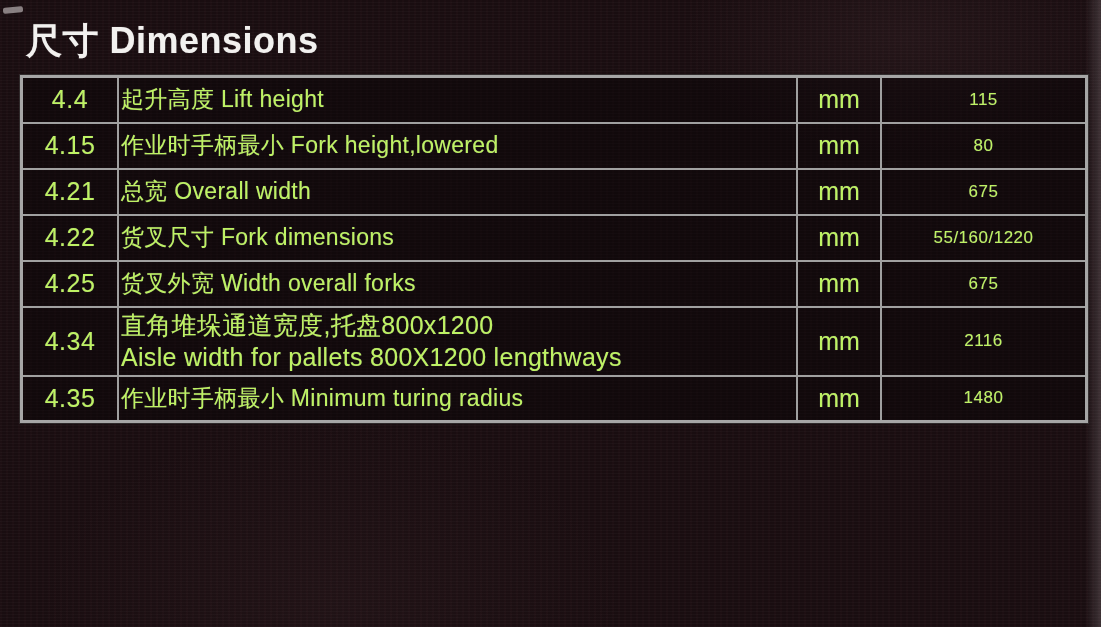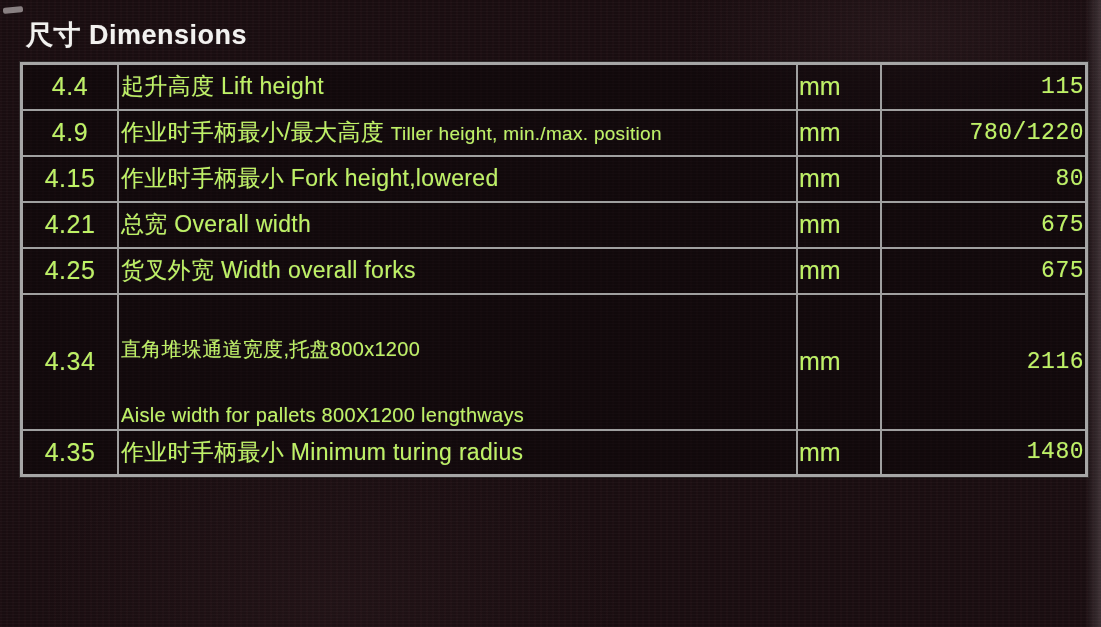--- a/index.html
+++ b/index.html
@@ -29,21 +29,21 @@
   .corner-mark {
     position: absolute;
     left: 3px; top: 7px;
     width: 20px; height: 6px;
     background: rgba(225,220,220,0.55);
     border-radius: 2px;
     transform: rotate(-6deg);
   }
   .page-title {
     margin: 17px 0 9px 26px;
-    font-size: 27px;
+    font-size: 36px;
     font-weight: bold;
     letter-spacing: 0.5px;
     color: #f2f1ef;
     text-shadow: 0 0 1px rgba(255,255,255,0.35);
   }
   table.dims {
     margin-left: 20px;
     width: 1063px;
     table-layout: fixed;
     border-collapse: collapse;
@@ -68,69 +68,67 @@
     letter-spacing: 0.5px;
   }
   td.desc-cell {
     width: 674px;
     padding-left: 2px;
     font-size: 23px;
     letter-spacing: 0.3px;
   }
   td.unit-cell {
     width: 80px;
-    text-align: left;
+    text-align: center;
     font-size: 25px;
   }
   td.value-cell {
     width: 201px;
-    text-align: right;
-    font-size: 23px;
+    text-align: center;
+    font-size: 17px;
     letter-spacing: 0.5px;
-    font-family: Liberation Mono, monospace;
   }
   .desc-cell .en-small { font-size: 19px; }
   .desc-cell .desc-line {
-    font-size: 20px;
+    font-size: 25px;
     line-height: 1.3;
-    margin-top: 40px;
   }
 </style>
 </head>
 <body>
 
 <div class="corner-mark"></div>
 
 <div class="page-title">尺寸 Dimensions</div>
 
 <table class="dims">
   <tbody id="table-body">
       <tr class="dim-row">
     <td class="code-cell">4.4</td>
     <td class="desc-cell"><span class="zh">起升高度</span> <span class="en">Lift height</span></td>
     <td class="unit-cell">mm</td>
     <td class="value-cell">115</td>
   </tr>
       <tr class="dim-row">
-    <td class="code-cell">4.9</td>
-    <td class="desc-cell"><span class="zh">作业时手柄最小/最大高度</span> <span class="en en-small">Tiller height, min./max. position</span></td>
-    <td class="unit-cell">mm</td>
-    <td class="value-cell">780/1220</td>
-  </tr>
-      <tr class="dim-row">
     <td class="code-cell">4.15</td>
     <td class="desc-cell"><span class="zh">作业时手柄最小</span> <span class="en">Fork height,lowered</span></td>
     <td class="unit-cell">mm</td>
     <td class="value-cell">80</td>
   </tr>
       <tr class="dim-row">
     <td class="code-cell">4.21</td>
     <td class="desc-cell"><span class="zh">总宽</span> <span class="en">Overall width</span></td>
     <td class="unit-cell">mm</td>
     <td class="value-cell">675</td>
+  </tr>
+      <tr class="dim-row">
+    <td class="code-cell">4.22</td>
+    <td class="desc-cell"><span class="zh">货叉尺寸</span> <span class="en">Fork dimensions</span></td>
+    <td class="unit-cell">mm</td>
+    <td class="value-cell">55/160/1220</td>
   </tr>
       <tr class="dim-row">
     <td class="code-cell">4.25</td>
     <td class="desc-cell"><span class="zh">货叉外宽</span> <span class="en">Width overall forks</span></td>
     <td class="unit-cell">mm</td>
     <td class="value-cell">675</td>
   </tr>
       <tr class="dim-row tall">
     <td class="code-cell">4.34</td>
     <td class="desc-cell">

